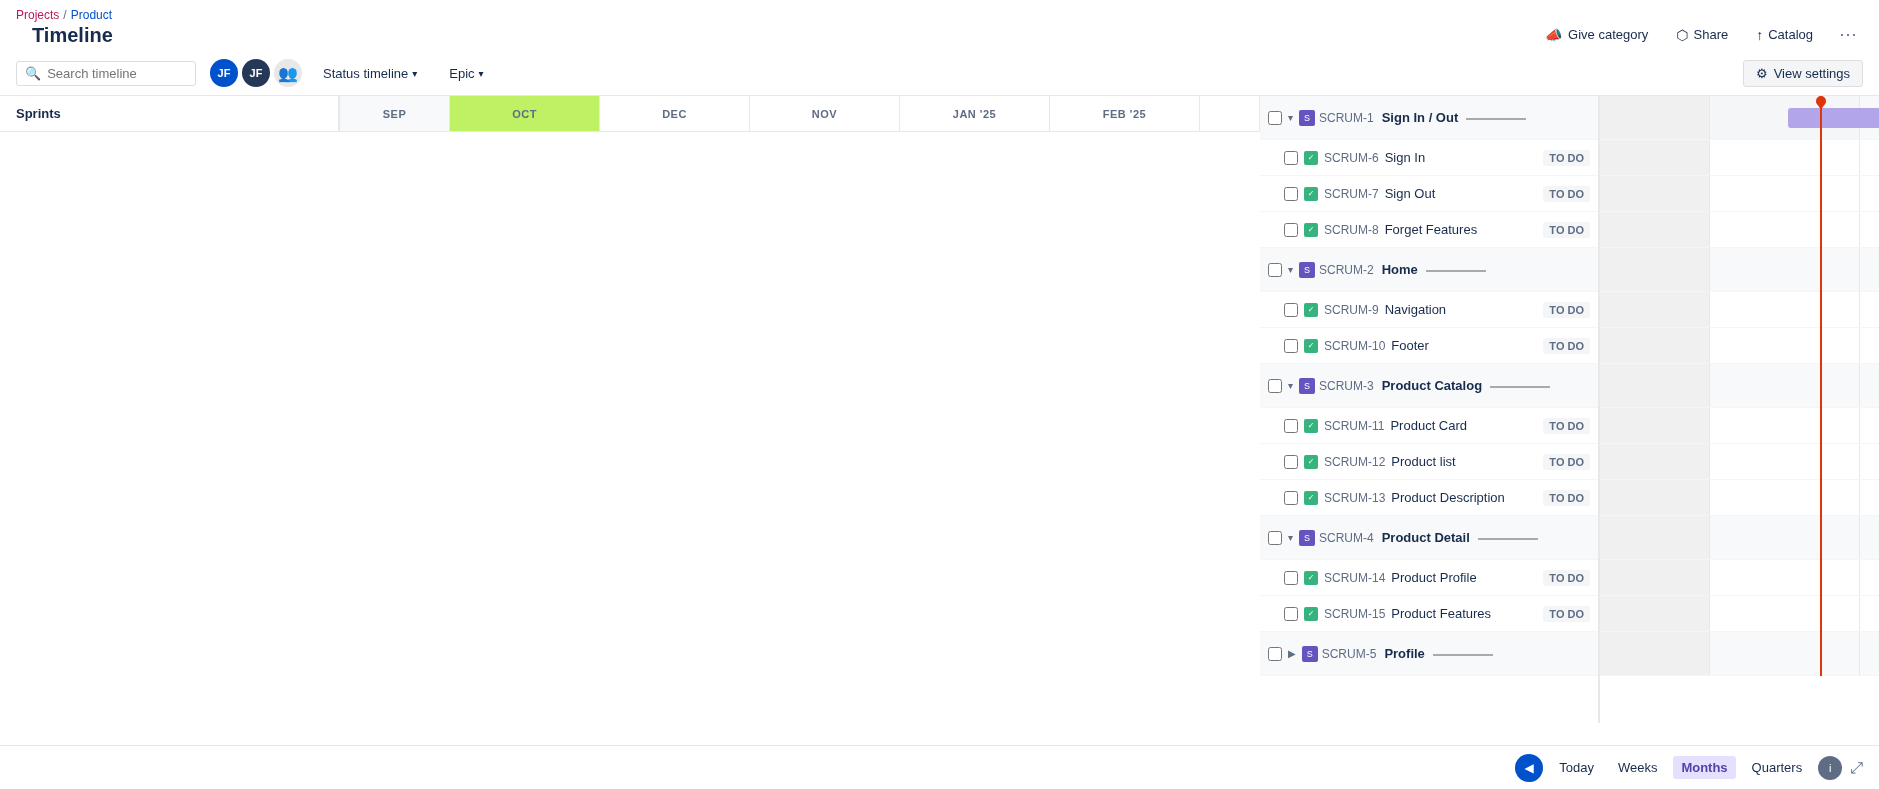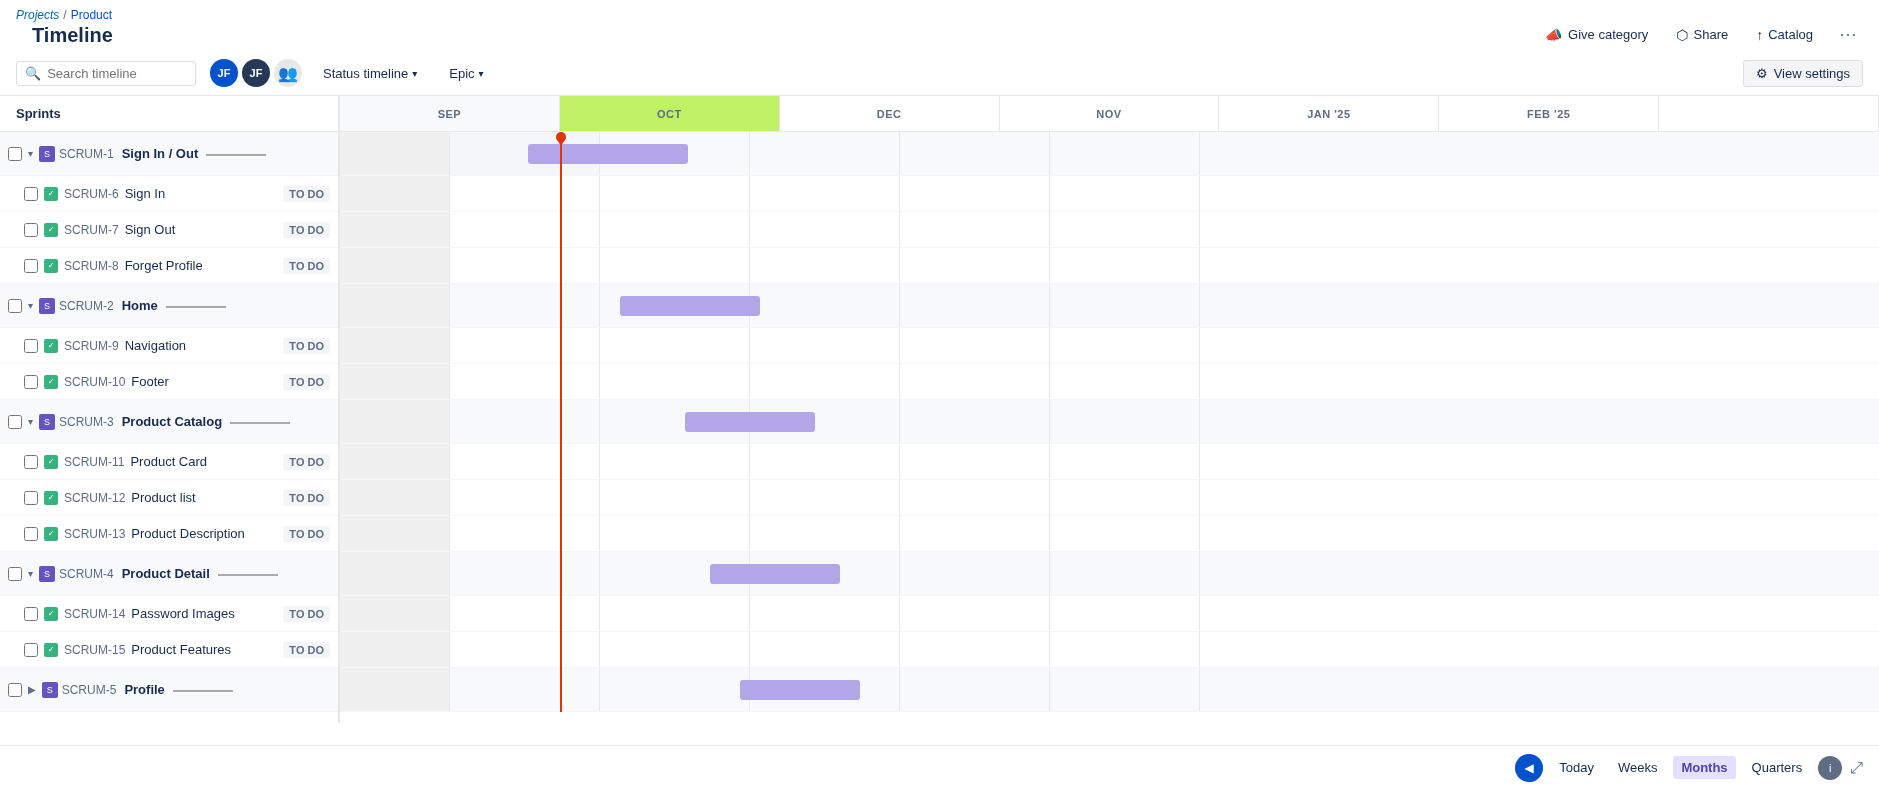--- a/index.html
+++ b/index.html
@@ -4,21 +4,21 @@
   <style>
     * { box-sizing: border-box; margin: 0; padding: 0; }
     body { font-family: -apple-system, BlinkMacSystemFont, 'Segoe UI', sans-serif; font-size: 13px; background: #fff; color: #172b4d; overflow: hidden; }
     .breadcrumb {
       display: flex;
       align-items: center;
       gap: 4px;
       font-size: 12px;
       color: #5e6c84;
     }
-    .breadcrumb a { color: #0369a1; text-decoration: none; font-style: italic; }
+    .breadcrumb a { color: #be185d; text-decoration: none; }
     .breadcrumb .current { color: #0052cc; font-weight: 500; }
     .page-title { font-size: 20px; font-weight: 600; color: #172b4d; padding: 2px 0 0 16px; }
 
     .header-actions {
       display: flex;
       align-items: center;
       gap: 12px;
     }
     .header-btn {
       display: flex;
@@ -346,21 +346,21 @@
       background: #fff;
     }
     .header-right {
       flex: 1;
       display: flex;
       background: #fff;
     }
 
     .timeline-wrapper {
       display: flex;
-      flex-direction: column;
+      flex-direction: row;
       height: calc(100vh - 118px - 44px);
       overflow: hidden;
     }
 
     
     .month-col.sep { background: #f8f9fa; }
   </style>
 </head>
 <body>
 
@@ -463,21 +463,21 @@
         <div class="task-icon">✓</div>
         <span class="task-id">SCRUM-7</span>
         <span class="task-name">Sign Out</span>
         <span class="status-badge">TO DO</span>
       </div>
 
       <div class="task-row">
         <input type="checkbox" class="row-checkbox" style="">
         <div class="task-icon">✓</div>
         <span class="task-id">SCRUM-8</span>
-        <span class="task-name">Forget Profile</span>
+        <span class="task-name">Forget Features</span>
         <span class="status-badge">TO DO</span>
       </div>
 
       <div class="sprint-row">
         <input type="checkbox" class="row-checkbox" style="">
         <button class="chevron-btn">▾</button>
         <div class="sprint-icon">S</div>
         <span class="sprint-id">SCRUM-2</span>
         <span class="sprint-name">Home</span>
         <div class="sprint-underline"></div>
@@ -538,21 +538,21 @@
         <div class="sprint-icon">S</div>
         <span class="sprint-id">SCRUM-4</span>
         <span class="sprint-name">Product Detail</span>
         <div class="sprint-underline"></div>
       </div>
 
       <div class="task-row">
         <input type="checkbox" class="row-checkbox" style="">
         <div class="task-icon">✓</div>
         <span class="task-id">SCRUM-14</span>
-        <span class="task-name">Password Images</span>
+        <span class="task-name">Product Profile</span>
         <span class="status-badge">TO DO</span>
       </div>
 
       <div class="task-row">
         <input type="checkbox" class="row-checkbox" style="">
         <div class="task-icon">✓</div>
         <span class="task-id">SCRUM-15</span>
         <span class="task-name">Product Features</span>
         <span class="status-badge">TO DO</span>
       </div>

